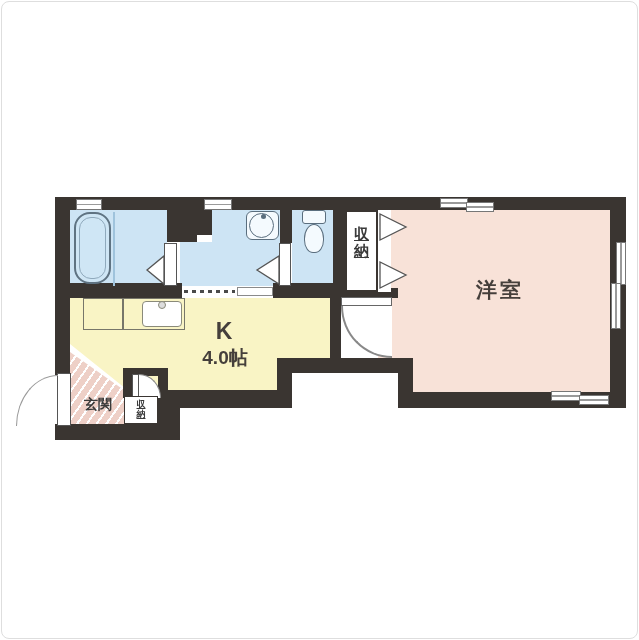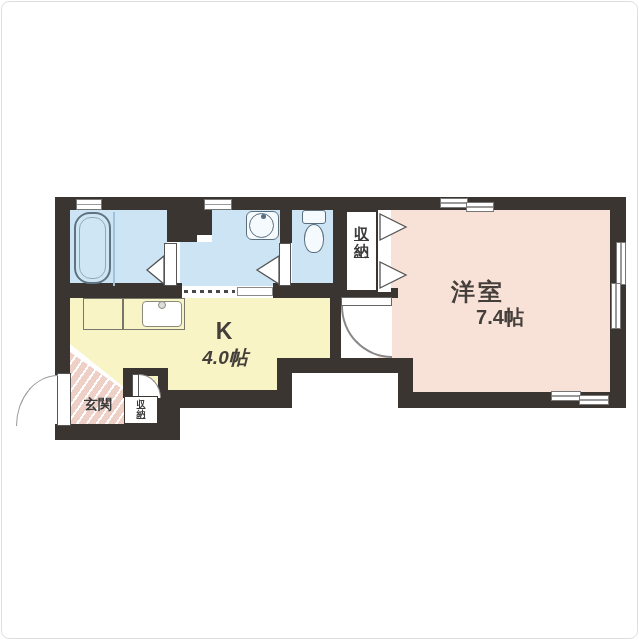--- a/index.html
+++ b/index.html
@@ -108,24 +108,23 @@
   <div class="abs" style="left:142px;top:301px;width:40px;height:26px;border:1.2px solid #8a8a7a;border-radius:4px;background:#fff;box-sizing:border-box;"></div>
   <div class="abs" style="left:158px;top:301px;width:8px;height:8px;border:1.2px solid #8a8a7a;border-radius:50%;background:#ddd;box-sizing:border-box;"></div>
 
   <svg width="639" height="640" viewBox="0 0 639 640">
     <polygon points="164,256 164,284 147,270" fill="#fff" stroke="#555" stroke-width="1.3"></polygon>
     <polygon points="279,256 279,284 257,270" fill="#fff" stroke="#555" stroke-width="1.3"></polygon>
     <polygon points="380,214 380,240 406,227" fill="#fff" stroke="#555" stroke-width="1.3"></polygon>
     <polygon points="380,262 380,288 406,275" fill="#fff" stroke="#555" stroke-width="1.3"></polygon>
   </svg>
 
-  <div class="label" style="left:418px;top:276px;width:120px;font-size:24px;font-weight:600;letter-spacing:3px;">洋室</div>
-  <div class="label" style="left:440px;top:304px;width:120px;font-size:20px;font-weight:600;">7.4帖</div>
+  <div class="label" style="left:440px;top:276px;width:120px;font-size:21px;font-weight:600;letter-spacing:3px;">洋室</div>
 
   <div class="label" style="left:204px;top:318px;width:40px;font-size:23px;font-weight:700;">K</div>
-  <div class="label" style="left:180px;top:345px;width:90px;font-size:19px;font-weight:700;font-style:italic;">4.0帖</div>
+  <div class="label" style="left:180px;top:345px;width:90px;font-size:19px;font-weight:700;">4.0帖</div>
 
   <div class="label vtext" style="left:353px;top:226px;width:17px;font-size:15px;font-weight:600;color:#3a3a3a;">収納</div>
 
   <div class="label" style="left:72px;top:396px;width:52px;font-size:14px;font-weight:700;color:#3a3a3a;">玄関</div>
 
   <div class="label vtext" style="left:136px;top:399px;width:10px;font-size:9px;font-weight:600;color:#3a3a3a;">収納</div>
 </div>
 
 </body></html>

